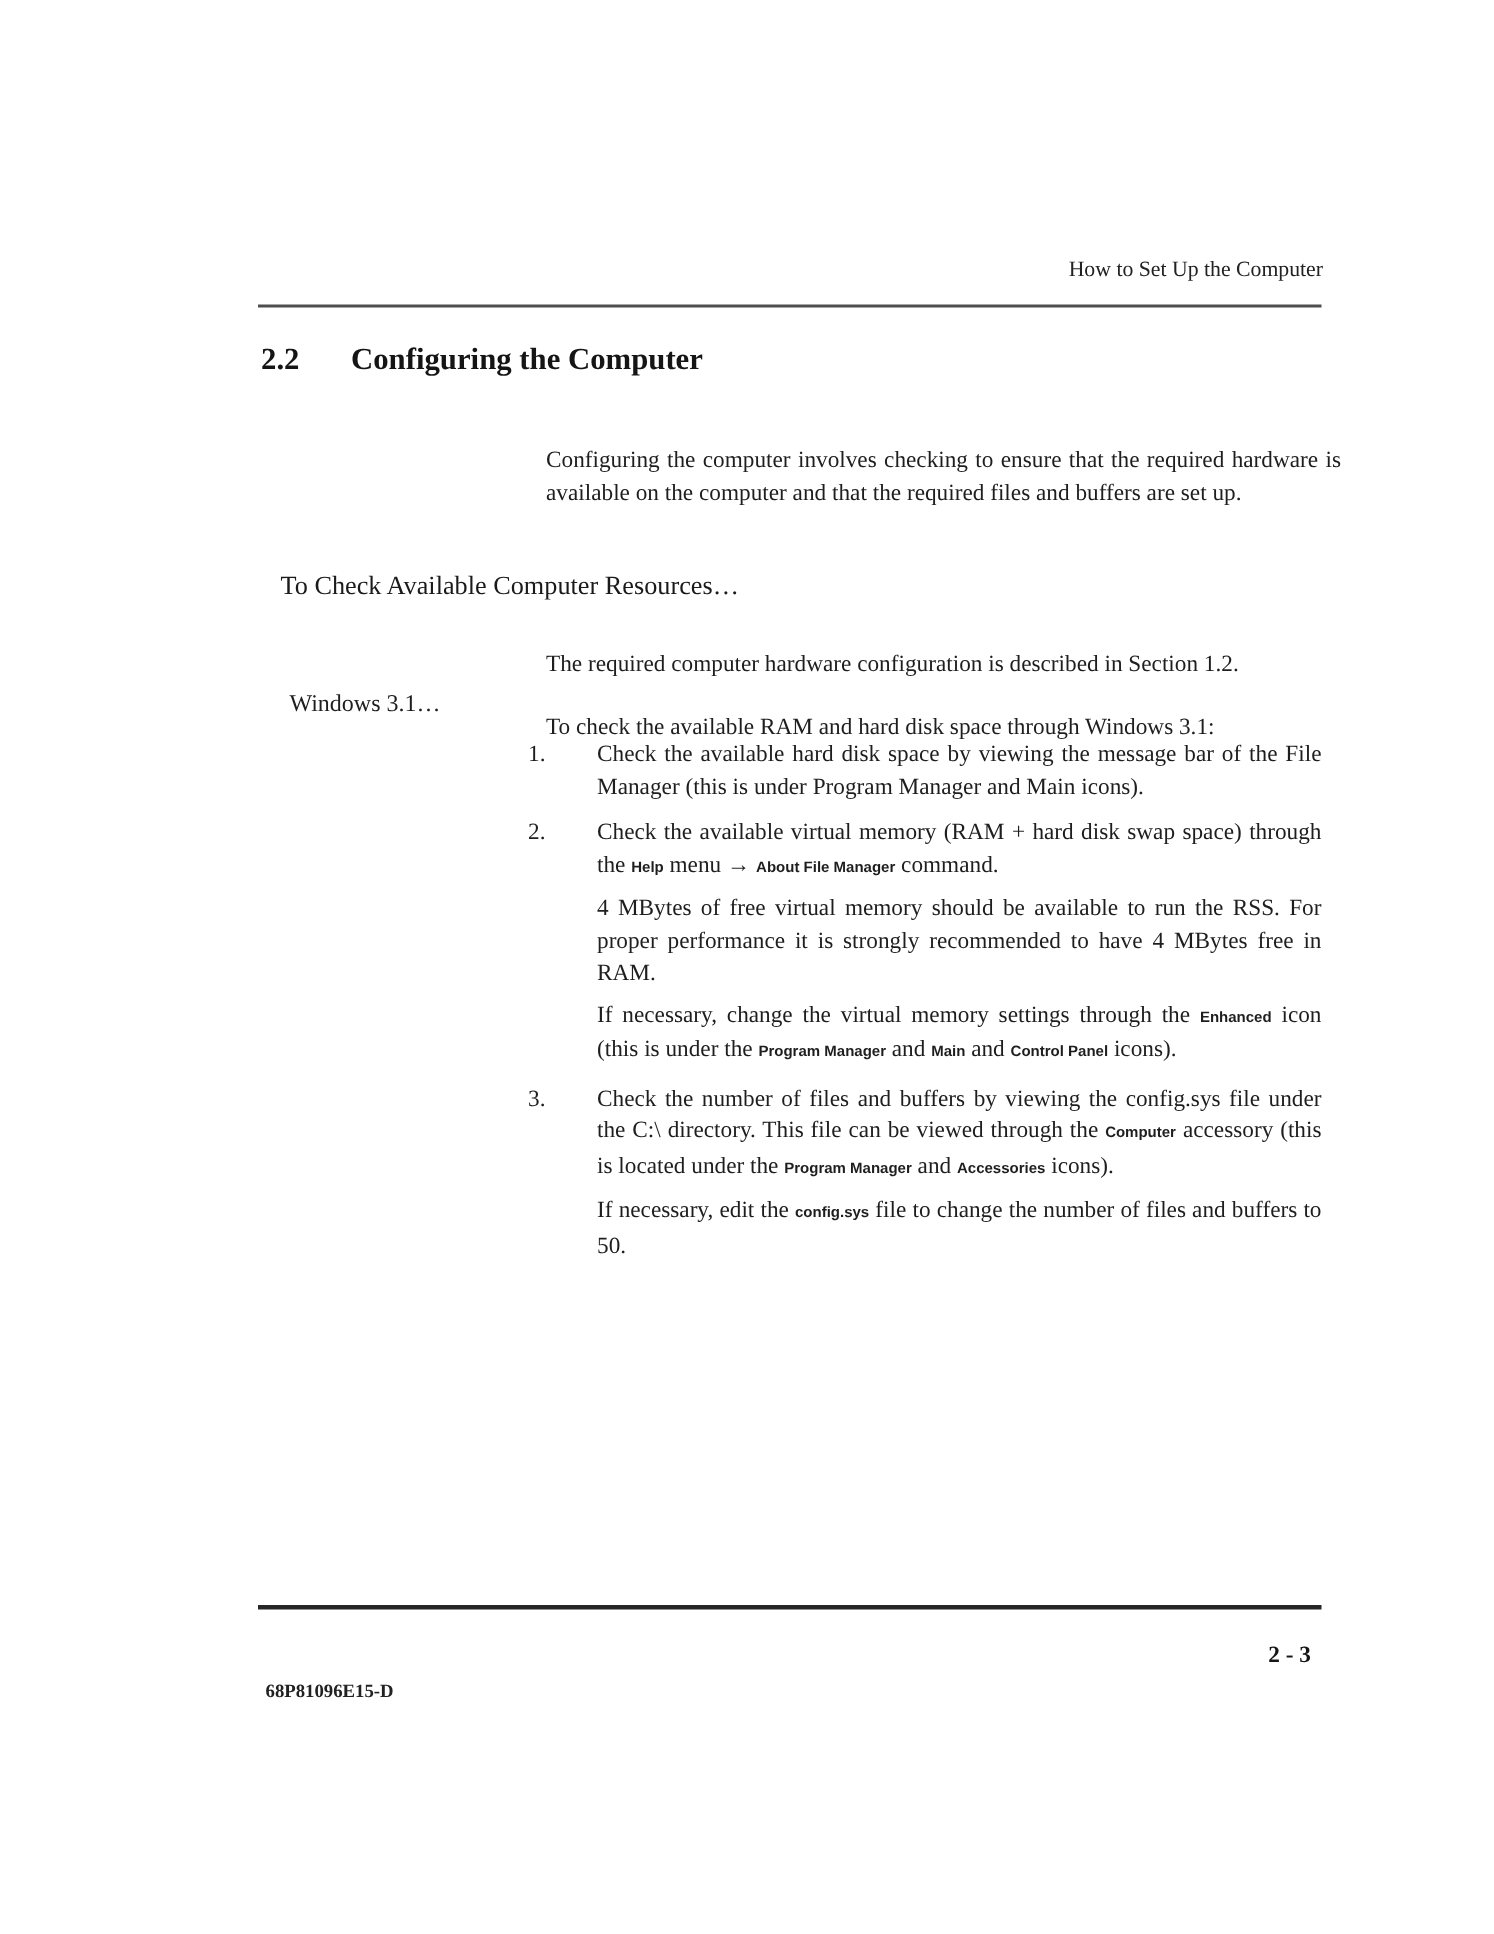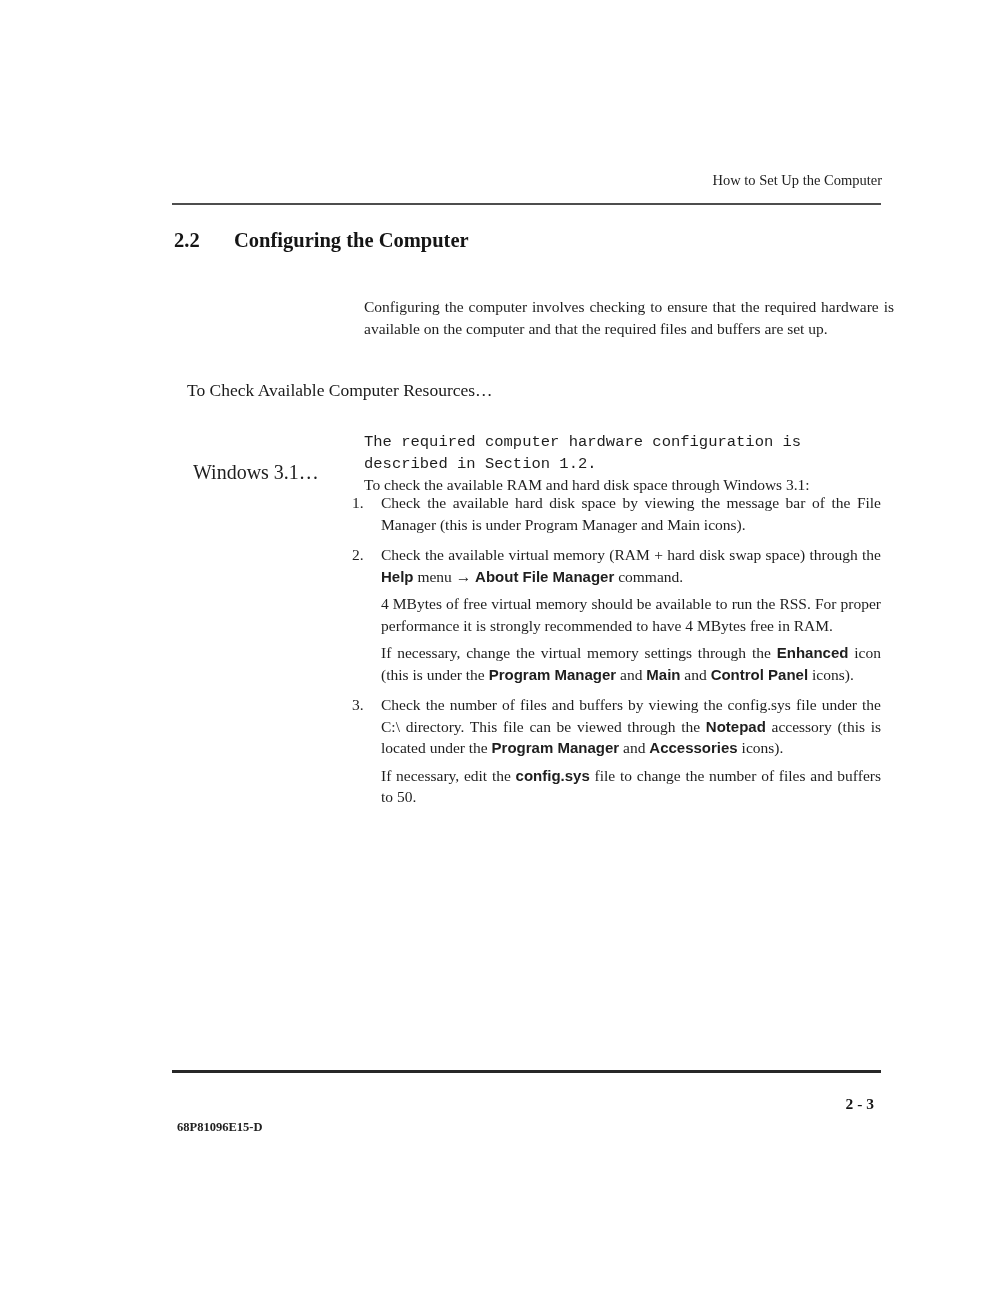--- a/index.html
+++ b/index.html
@@ -64,26 +64,26 @@
   .intro { top: 283px; text-align: justify; }
   .subheading {
     position: absolute;
     top: 368px;
     left: 175px;
     margin: 12px;
     font-size: 17.5px;
     font-weight: normal;
     color: #1a1a1a;
   }
-  .hw-note { top: 419px; font-family: Liberation Mono, monospace; }
+  .hw-note { top: 419px; }
   .win-label {
     position: absolute;
     top: 461px;
     left: 193px;
-    font-size: 20px;
+    font-size: 16px;
   }
   .win-lead { top: 461px; }
   .steps {
     position: absolute;
     top: 492px;
     left: 351px;
     width: 530px;
     font-size: 15.5px;
     line-height: 21.5px;
   }
@@ -91,28 +91,28 @@
     position: relative;
     padding-left: 30px;
     margin-bottom: 9px;
   }
   .step-num {
     position: absolute;
     left: 1px;
     top: 0;
   }
   .step .sp {
-    margin: 0 0 6px 0;
+    margin: 0 0 6px 17px;
     text-align: justify;
   }
   .step .sp:last-child { margin-bottom: 0; }
   .ui {
     font-family: "Liberation Sans", sans-serif;
     font-weight: bold;
-    font-size: 15px;
+    font-size: 10px;
   }
   .footer-doc {
     position: absolute;
     top: 1100px;
     left: 177px;
     font-size: 12.5px;
     font-weight: bold;
     color: #222;
     margin-top: 20px;
   }
@@ -156,21 +156,21 @@
 
     <div class="step">
       <span class="step-num">2.</span>
       <p class="sp"><span>Check the available virtual memory (RAM + hard disk swap space)  through the </span><span class="ui">Help</span><span> menu → </span><span class="ui">About File Manager</span><span> command.</span></p>
       <p class="sp"><span>4 MBytes of free virtual memory should be available to run the RSS.  For proper performance it is strongly recommended to have 4 MBytes free in RAM.</span></p>
       <p class="sp"><span>If necessary, change the virtual memory settings through the </span><span class="ui">Enhanced</span><span> icon (this is under the </span><span class="ui">Program Manager</span><span> and </span><span class="ui">Main</span><span> and </span><span class="ui">Control Panel</span><span> icons).</span></p>
     </div>
 
     <div class="step">
       <span class="step-num">3.</span>
-      <p class="sp"><span>Check the number of files and buffers by viewing the config.sys file under the C:\ directory.  This file can be viewed through the </span><span class="ui">Notepad</span><span> accessory (this is located under the </span><span class="ui">Program Manager</span><span> and </span><span class="ui">Accessories</span><span> icons).</span></p>
+      <p class="sp"><span>Check the number of files and buffers by viewing the config.sys file under the C:\ directory.  This file can be viewed through the </span><span class="ui">Computer</span><span> accessory (this is located under the </span><span class="ui">Program Manager</span><span> and </span><span class="ui">Accessories</span><span> icons).</span></p>
       <p class="sp"><span>If necessary, edit the </span><span class="ui">config.sys</span><span> file to change the number of files and buffers to 50.</span></p>
     </div>
 
   </div>
 
   <div class="rule rule-bottom"></div>
   <div class="footer-doc">68P81096E15-D</div>
   <div class="footer-page">2 - 3</div>
 
 </div>

